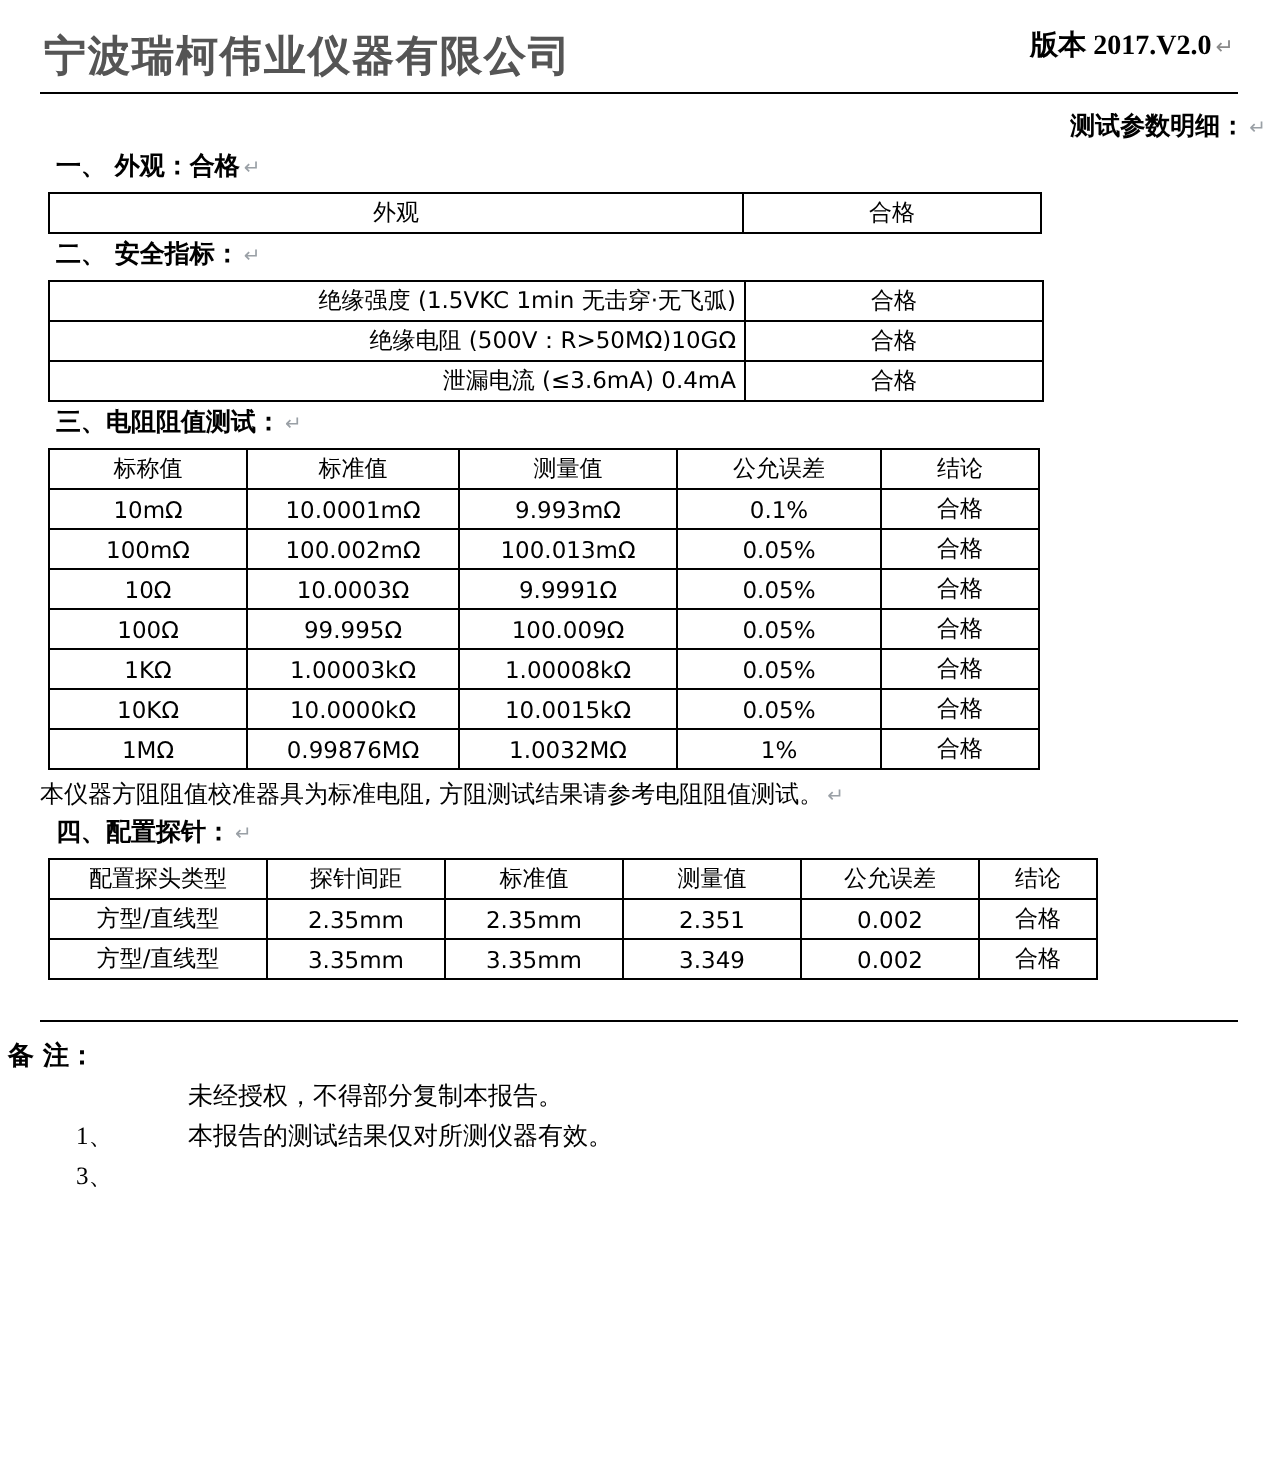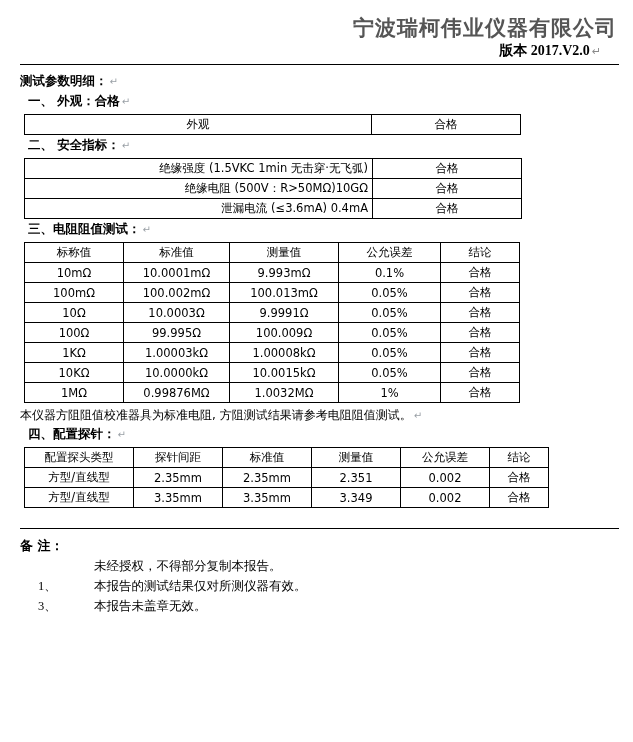--- a/index.html
+++ b/index.html
@@ -19,24 +19,23 @@
     position: relative;
     width: 633px;
     height: 742px;
     padding: 0;
     box-sizing: border-box;
   }
 
   
   .header {
     display: flex;
-    align-items: flex-end;
-    padding: 14px 16px 0 22px;
+    align-items: flex-start;
+    padding: 14px 0 0 22px;
     box-sizing: border-box;
-    flex-direction: column;
   }
   .company-name {
     font-family: "DejaVu Serif", "Liberation Serif", serif;
     font-size: 21px;
     font-weight: bold;
     letter-spacing: 1px;
     color: #555555;
     white-space: nowrap;
   }
   .version {
@@ -59,20 +58,21 @@
     border-top: 1px solid #000;
     margin: 4px 14px 0 20px;
   }
 
   
   .sec-title {
     font-family: "DejaVu Sans", "Liberation Sans", sans-serif;
     font-size: 12.5px;
     font-weight: bold;
     margin: 8px 0 3px 20px;
+    text-align: right;
   }
   .sub-title {
     font-family: "DejaVu Sans", "Liberation Sans", sans-serif;
     font-size: 12.5px;
     margin: 2px 0 4px 28px;
     font-weight: bold;
   }
   .pilcrow {
     color: #9aa0a6;
     font-size: 10px;
@@ -140,21 +140,21 @@
   
   .footer-rule {
     border: 0;
     border-top: 1px solid #000;
     margin: 20px 14px 0 20px;
   }
   .remark-title {
     font-family: "DejaVu Sans", "Liberation Sans", sans-serif;
     font-size: 13px;
     font-weight: bold;
-    margin: 8px 0 2px 20px;
+    margin: 8px 0 2px 4px;
   }
   .remark-list {
     margin: 2px 0 0 0;
     padding: 0;
     list-style: none;
     font-family: Liberation Serif, serif;
     font-size: 12.5px;
   }
   .remark-list li {
     display: flex;
@@ -326,17 +326,16 @@
     <li>
       <span class="remark-num"></span>
       <span class="remark-text">未经授权，不得部分复制本报告。</span>
     </li>
     <li>
       <span class="remark-num">1、</span>
       <span class="remark-text">本报告的测试结果仅对所测仪器有效。</span>
     </li>
     <li>
       <span class="remark-num">3、</span>
-      <span class="remark-text">本报告未盖章无效。</span>
     </li>
   </ul>
 
 </div>
 
 </body></html>

